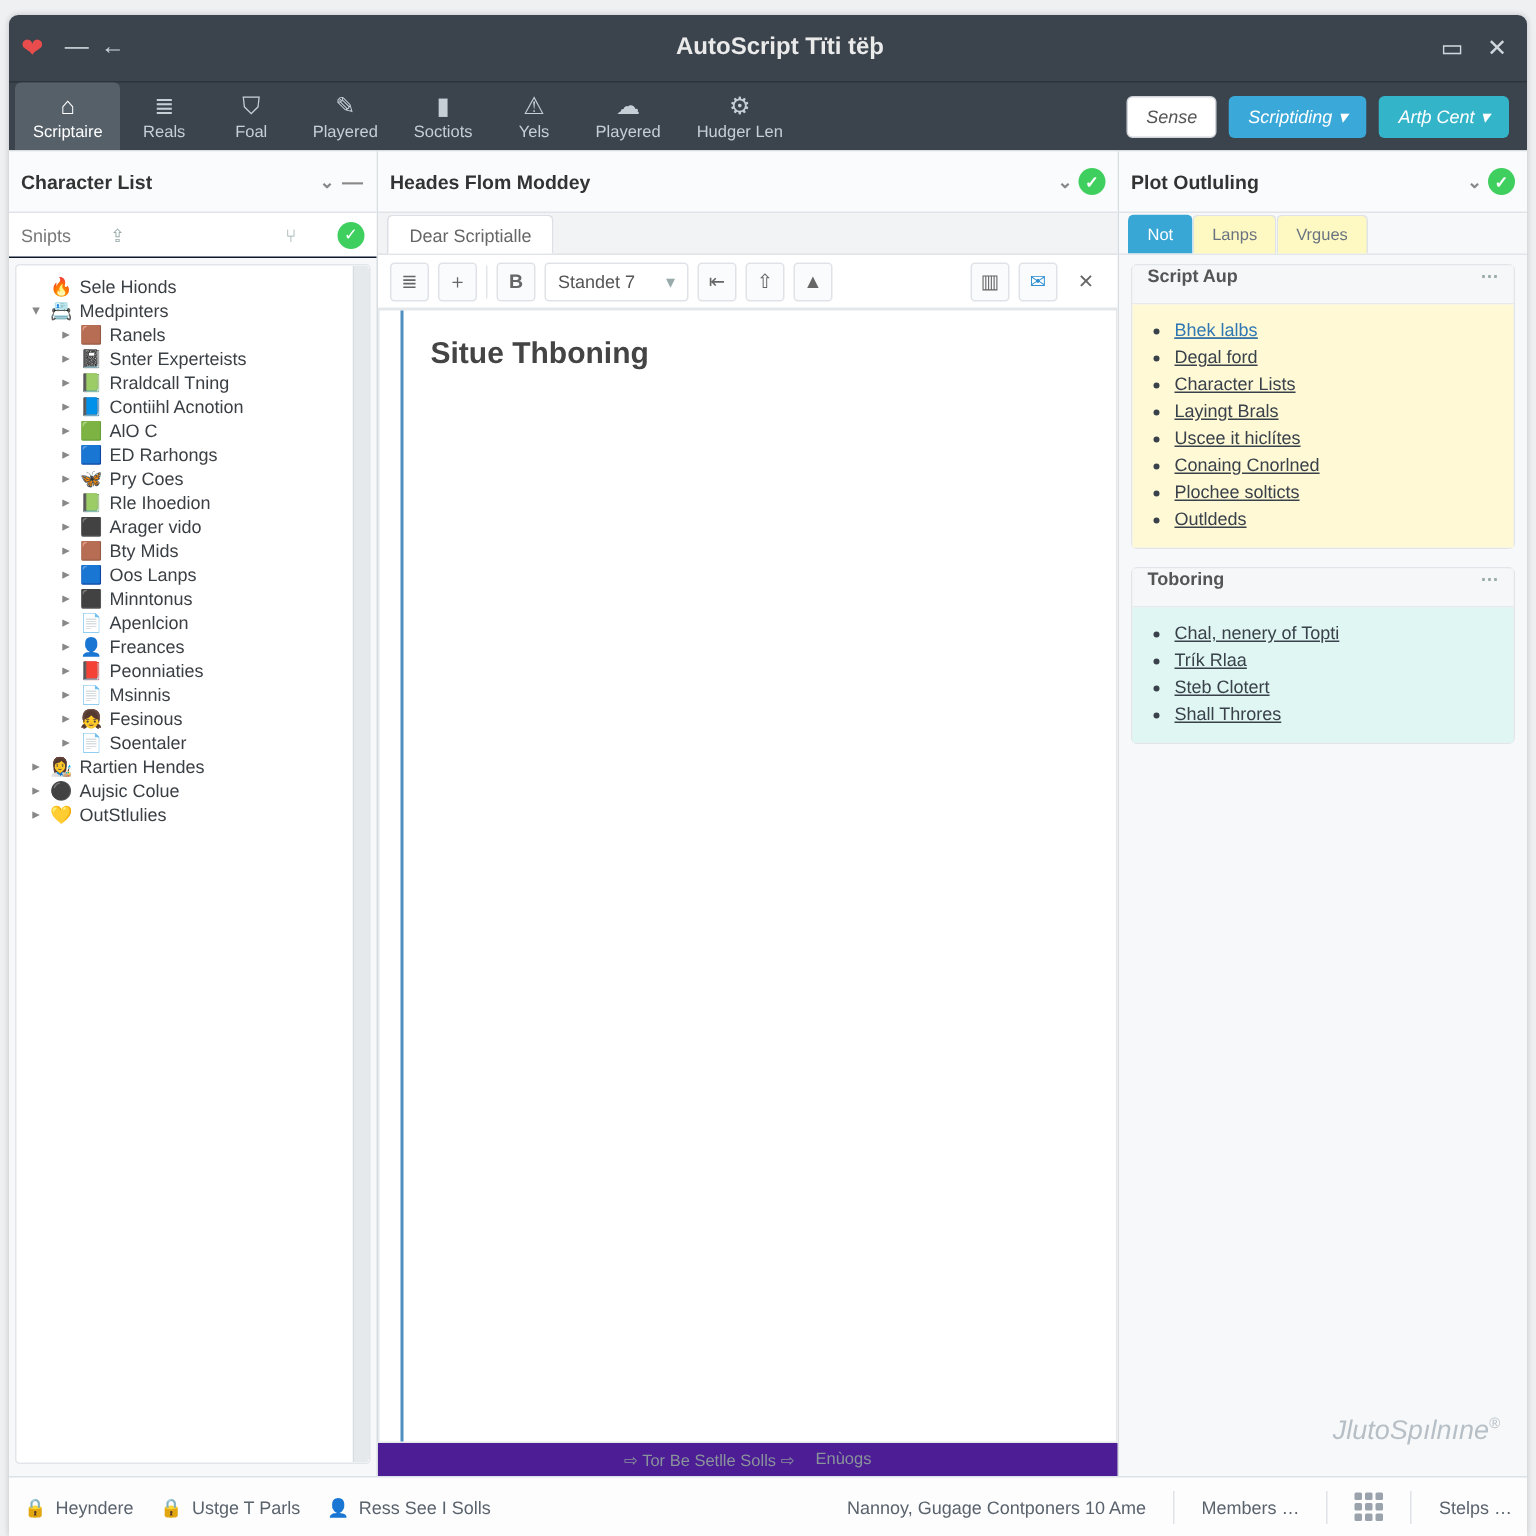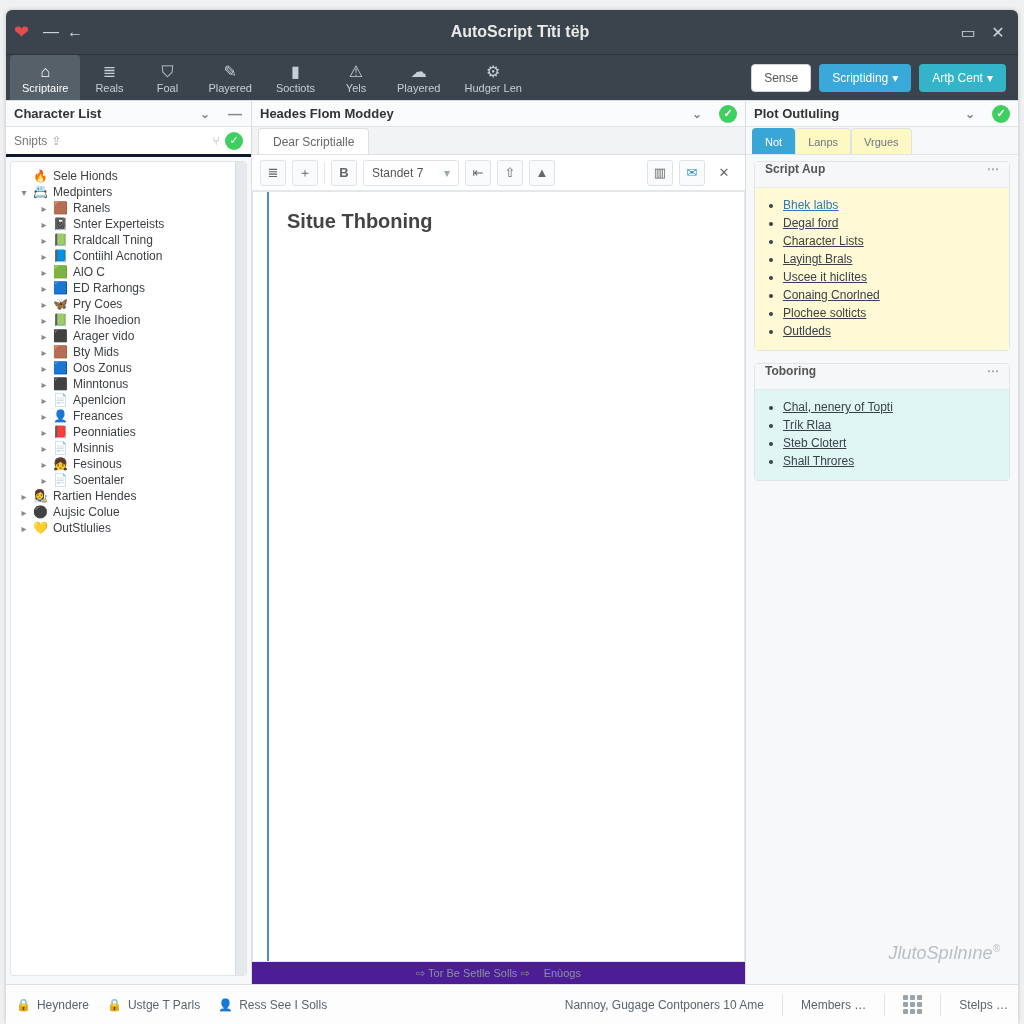--- a/index.html
+++ b/index.html
@@ -9,38 +9,38 @@
   .titlebar { height: 44px; background: #3b444d; color: #eaeaea; display: flex; align-items: center; padding: 0 8px; position: relative; }
   .titlebar .heart { color:#e84c4c; font-size:18px; margin-right:10px;}
   .titlebar .tctrl { width:24px; height:24px; display:flex;align-items:center;justify-content:center;color:#cfd6dc; font-size:16px; cursor:pointer;}
   .titlebar .title { position:absolute; left:0; right:0; text-align:center; font-weight:600; font-size:16px; pointer-events:none;padding-left:16px;}
   .titlebar .right { margin-left:auto; display:flex; gap:6px;}
   
   .tabstrip { height: 46px; background:#3b444d; display:flex; align-items:stretch; padding:0 4px; border-top:1px solid #2d343b;}
   .tabstrip .tab { display:flex; flex-direction:column; align-items:center; justify-content:center; padding:4px 12px 2px; color:#c6ced6; font-size:11px; min-width:58px; cursor:pointer; gap:2px;}
   .tabstrip .tab.active { background:#566069; border-radius:4px 4px 0 0; color:#fff;}
   .tabstrip .tab .ic { font-size:16px; line-height:1;}
-  .tabstrip .rbtns { margin-left:auto; display:flex; align-items:center; gap:8px; padding-right:8px;}
+  .tabstrip .rbtns { margin-left:auto; display:flex; align-items:center; gap:8px; padding-right:8px;font-style:italic;}
   .btn { height:28px; border-radius:4px; padding:0 12px; font-size:12px; display:inline-flex; align-items:center; gap:4px; cursor:pointer; border:1px solid transparent;}
   .btn.light { background:#fff; color:#555; border-color:#d0d4d9;}
   .btn.blue { background:#3aa8d8; color:#fff;}
   .btn.teal { background:#34b4c9; color:#fff;}
   
   .cols { flex:1; display:flex; min-height:0; border-top:1px solid #d8dde2; background:#f7f8f9;}
   .col { display:flex; flex-direction:column; min-height:0; }
   .col.left { width:246px; border-right:1px solid #d8dde2;}
   .col.mid  { flex:1; border-right:1px solid #d8dde2;}
   .col.right{ width:272px;}
-  .panelhead { height:26px; display:flex; align-items:center; padding:0 8px; font-weight:600; color:#333; border-bottom:1px solid #e0e4e8; background:#fafbfc; gap:14px;}
+  .panelhead { height:41px; display:flex; align-items:center; padding:0 8px; font-weight:600; color:#333; border-bottom:1px solid #e0e4e8; background:#fafbfc; gap:1px;}
   .panelhead .sp { flex:1;}
   .chev { width:16px; text-align:center; color:#888; cursor:pointer; font-size:12px;}
   .min  { width:16px; text-align:center; color:#888; cursor:pointer; font-size:14px;}
   .okdot{ width:18px;height:18px;border-radius:50%;background:#3fcf5f;color:#fff;display:flex;align-items:center;justify-content:center;font-size:11px;}
   
-  .subhead { height:30px; display:flex; align-items:center; padding:0 8px; color:#777; font-size:12px; border-bottom:3px solid #0f172a; gap:0; background:#fff;}
+  .subhead { height:30px; display:flex; align-items:center; padding:0 8px; color:#777; font-size:12px; border-bottom:1px solid #0f172a; gap:22px; background:#fff;}
   .subhead .sp{flex:1;}
   .subhead .smic{width:18px;text-align:center;color:#9aa;cursor:pointer;}
   .tree { flex:1; overflow:auto; background:#fff; border:1px solid #e2e6ea; margin:4px 4px 8px 4px; border-radius:3px; padding:6px 2px; position:relative;}
   .tree::after{content:"";position:absolute;top:0;right:0;bottom:0;width:10px;background:linear-gradient(#e5e9ec,#e5e9ec);border-left:1px solid #d7dce0;border-radius:0 3px 3px 0;}
   .node { display:flex; align-items:center; gap:4px; padding:1px 4px; font-size:12px; color:#3a3f44; white-space:nowrap;}
   .node .tw{width:10px;color:#888;font-size:10px;display:inline-block;text-align:center;}
   .node .em{width:16px;text-align:center;}
   .d1{padding-left:6px;} .d2{padding-left:26px;}
   
   .edtabs { height:28px; display:flex; align-items:flex-end; background:#f1f3f5; padding-left:6px; border-bottom:1px solid #e0e4e8;}
@@ -214,21 +214,21 @@
             <span>Arager vido</span>
           </div>
           <div class="node d2">
             <span class="tw">▸</span>
             <span class="em">🟫</span>
             <span>Bty Mids</span>
           </div>
           <div class="node d2">
             <span class="tw">▸</span>
             <span class="em">🟦</span>
-            <span>Oos Zonus</span>
+            <span>Oos Lanps</span>
           </div>
           <div class="node d2">
             <span class="tw">▸</span>
             <span class="em">⬛</span>
             <span>Minntonus</span>
           </div>
           <div class="node d2">
             <span class="tw">▸</span>
             <span class="em">📄</span>
             <span>Apenlcion</span>

